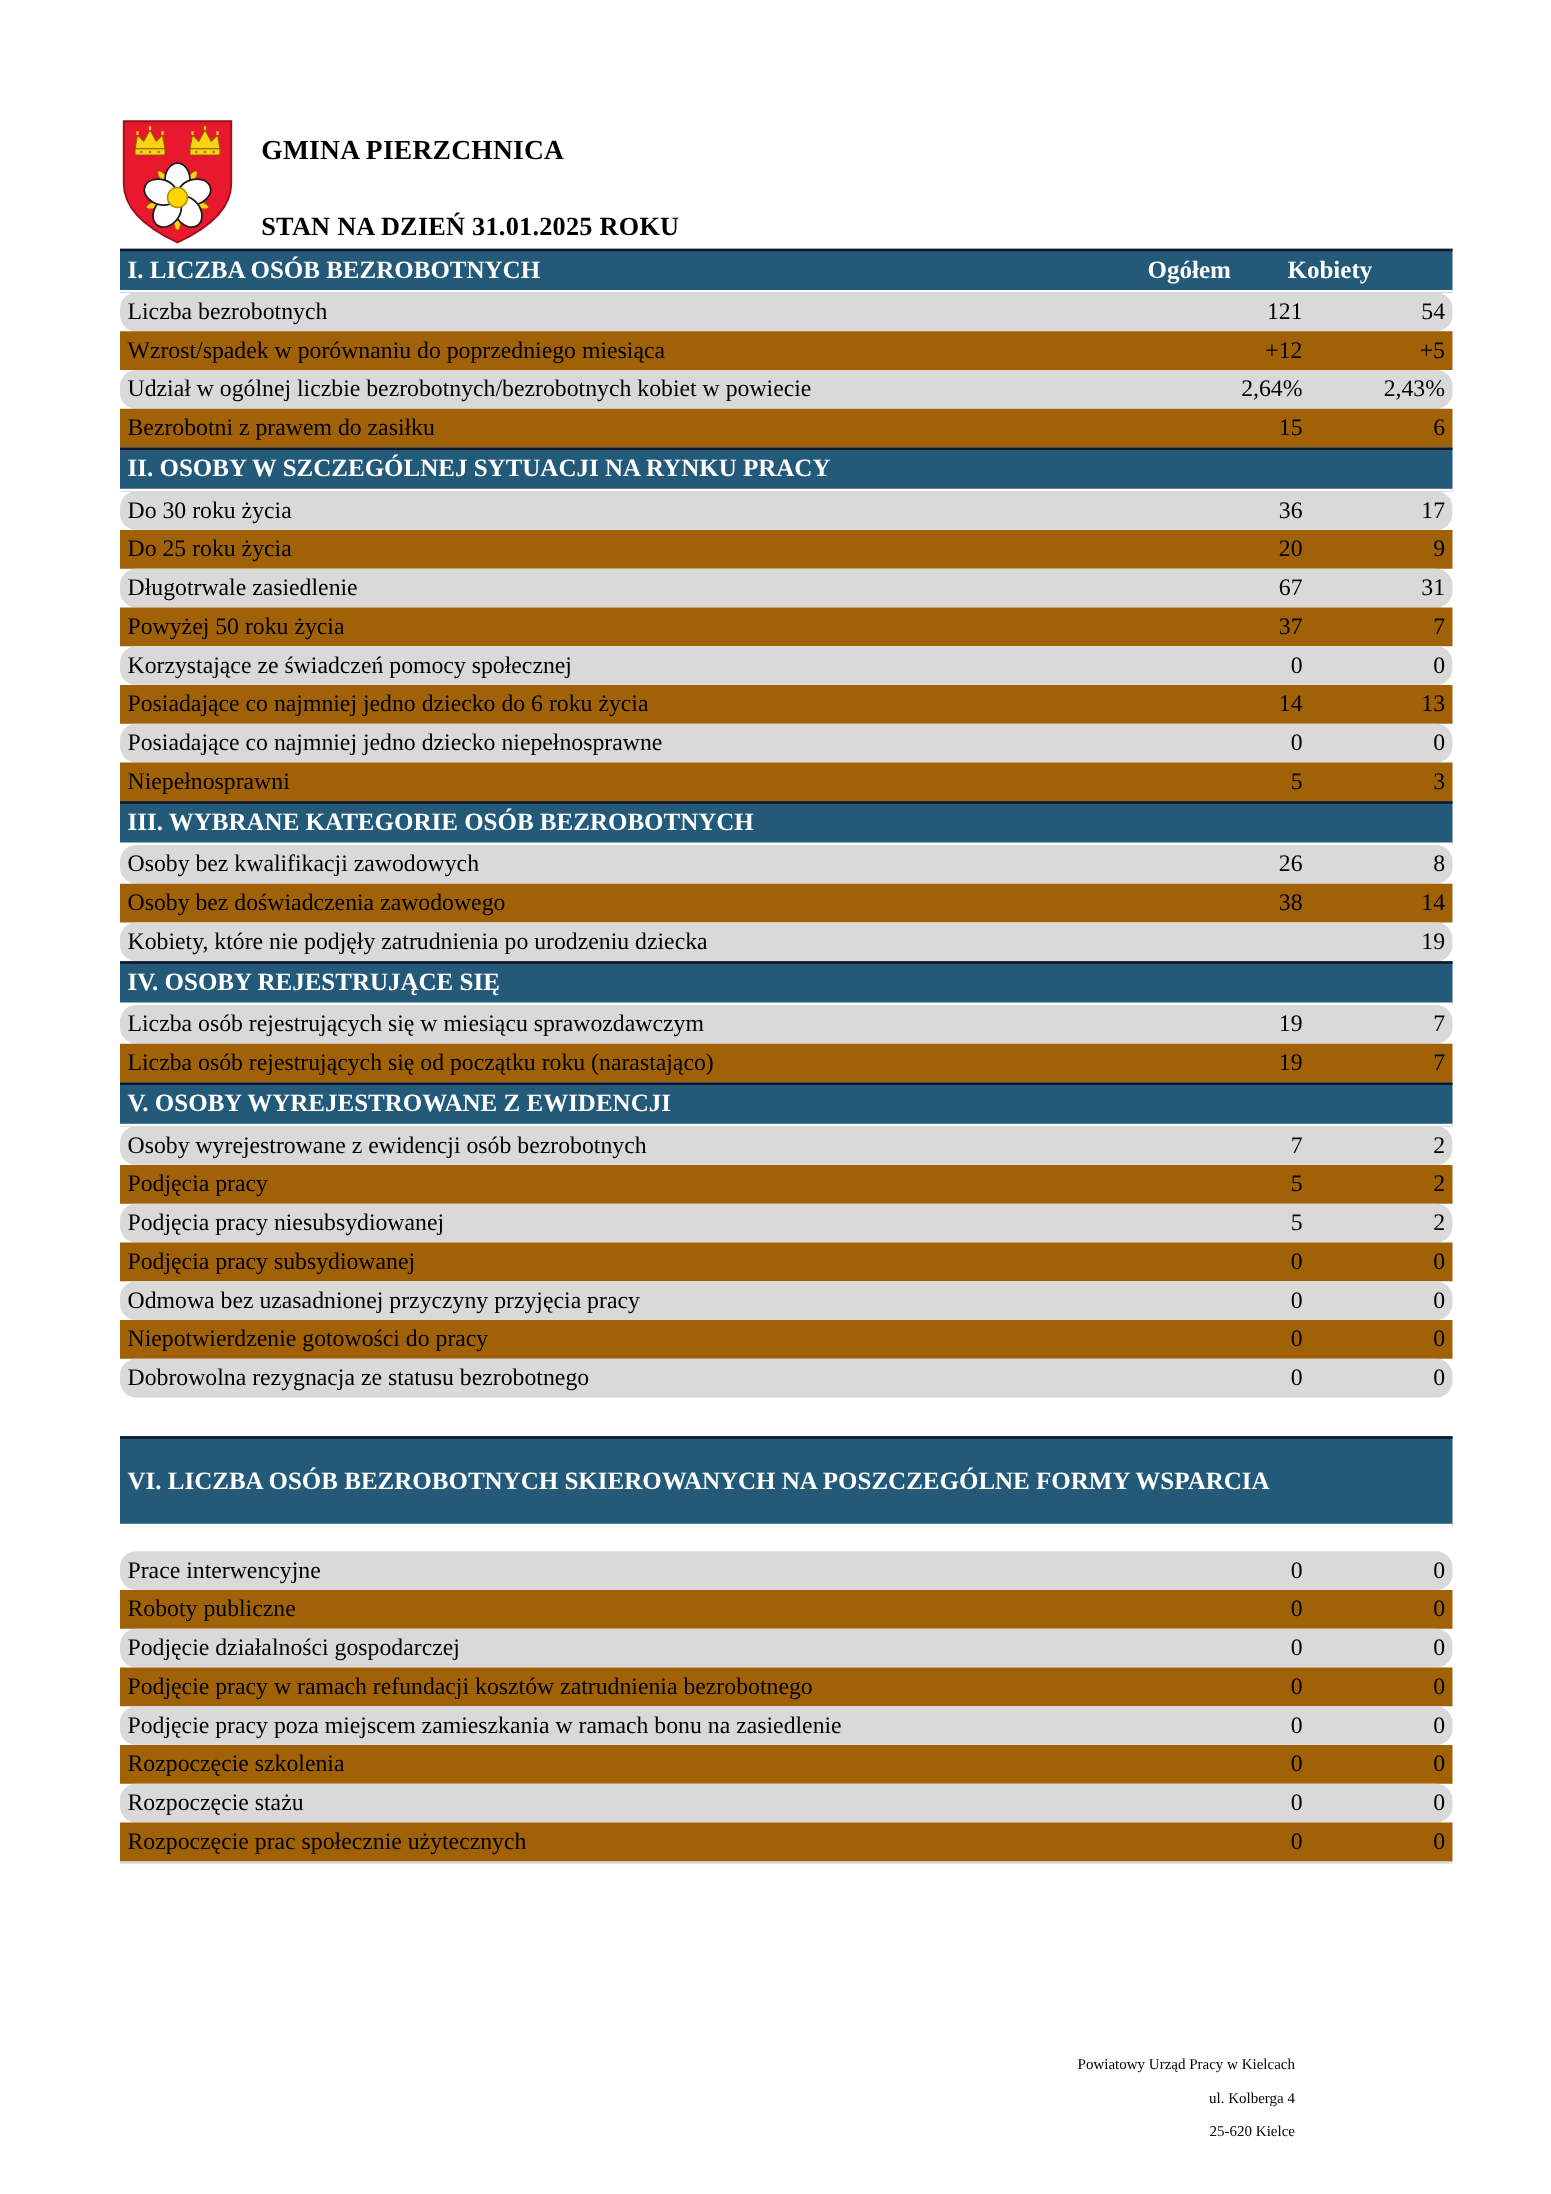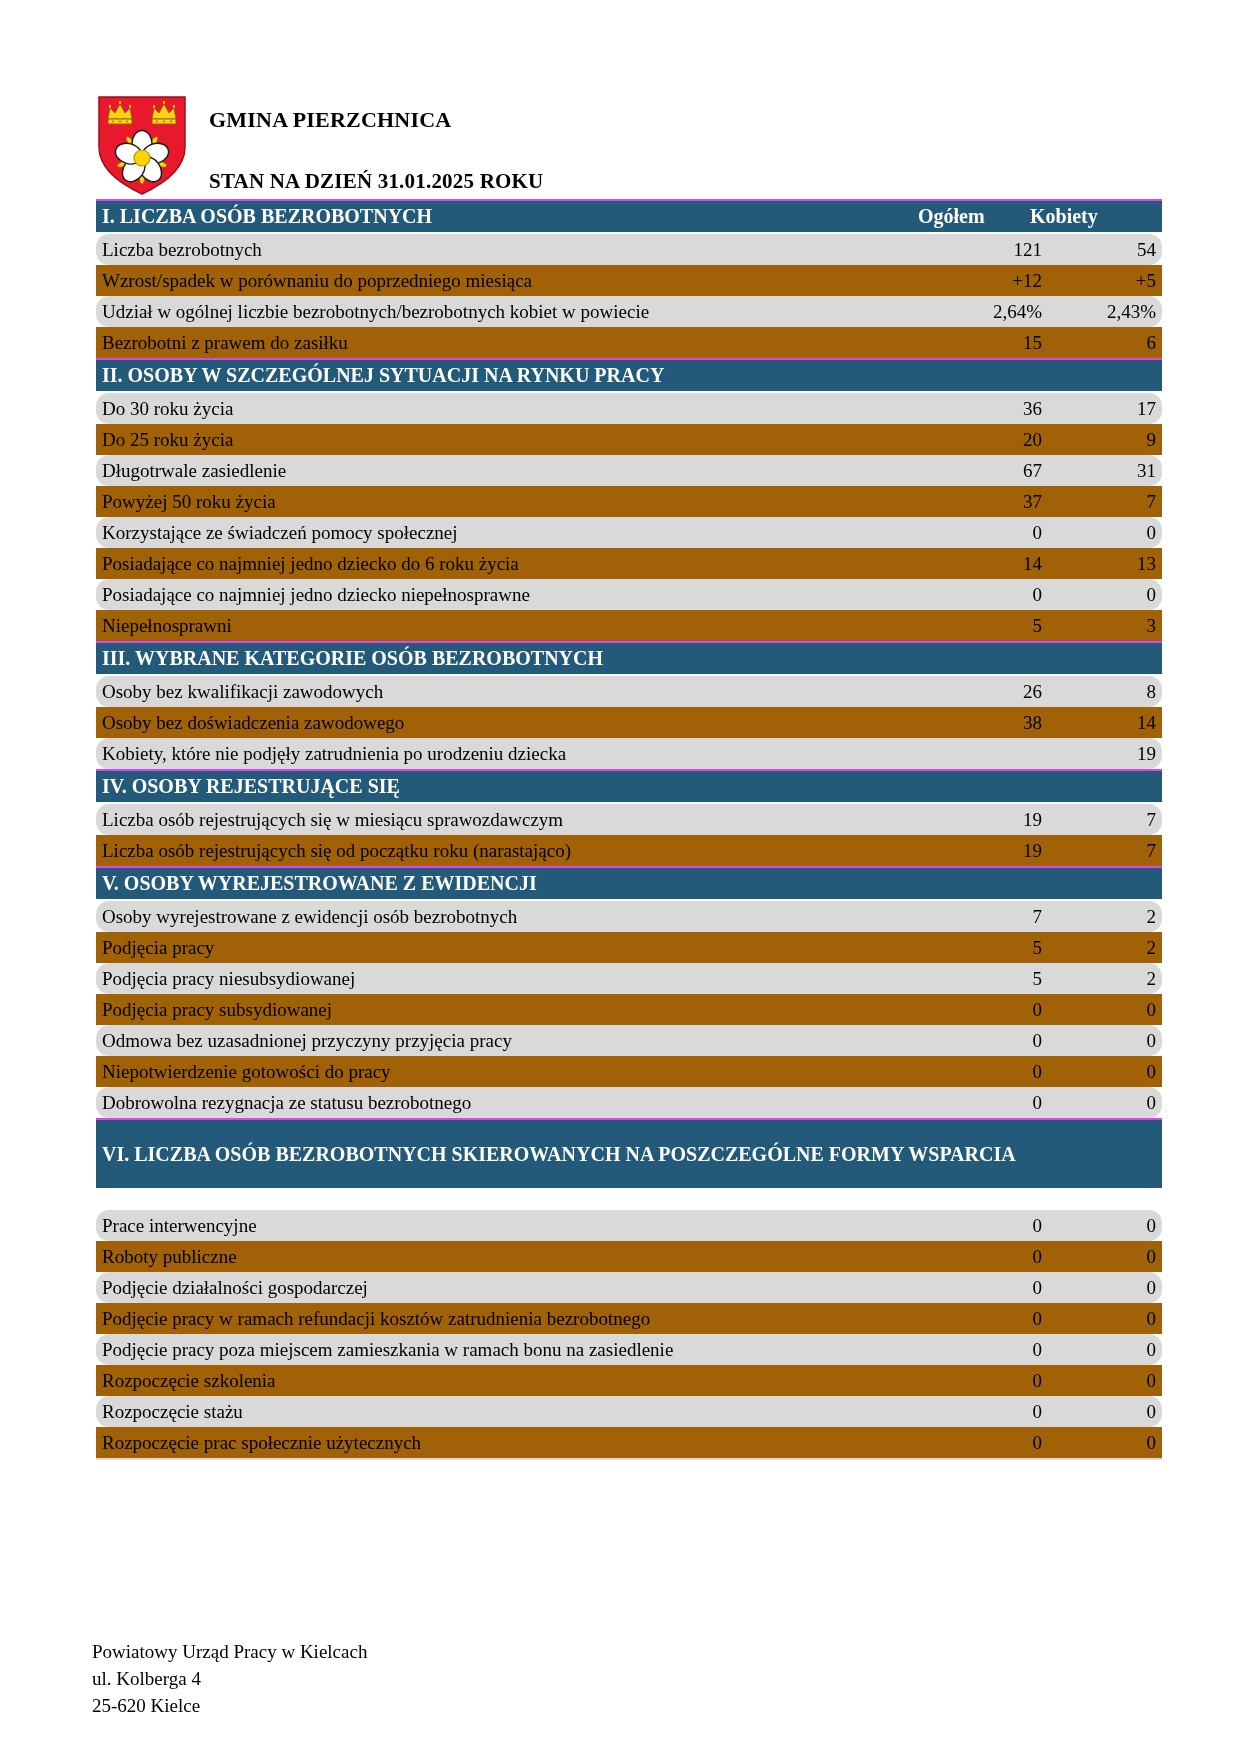--- a/index.html
+++ b/index.html
@@ -17,38 +17,38 @@
   .brand-text{display:flex;flex-direction:column;justify-content:space-between;
               padding:12px 0 2px 22px;}
   .brand-title{font-size:22px;font-weight:bold;letter-spacing:.2px;}
   .brand-subtitle{font-size:21px;font-weight:bold;letter-spacing:.2px;}
   
   .report-table{position:absolute;top:199px;left:96px;width:1066px;
                 border-bottom:2px solid #d9d9d9;}
   .section-hdr{
     background:#235979;color:#fff;font-weight:bold;font-size:20px;
     display:flex;align-items:center;height:31px;
-    border-top:2px solid #d946ef;border-bottom:2px solid #fff;
+    border-top:2px solid #0f172a;border-bottom:2px solid #fff;
     padding:0;
   }
-  .section-hdr.tall{height:68px;}
+  .section-hdr.tall{height:68px;margin-top:31px;}
   .hdr-title{flex:1 1 auto;padding-left:6px;white-space:nowrap;}
   .hdr-col{flex:0 0 auto;text-align:left;font-weight:bold;}
   .hdr-col.c1{width:106px;padding-right:6px;}
   .hdr-col.c2{width:108px;padding-right:24px;}
   .row{display:flex;align-items:center;height:31px;font-size:19px;background:#a16207;}
   .row.shade{background:#d9d9d9;border-radius:13px;}
   .cell-label{flex:1 1 auto;padding-left:6px;white-space:nowrap;overflow:hidden;}
   .cell-num{flex:0 0 auto;text-align:right;}
   .cell-num.c1{width:106px;padding-right:6px;}
   .cell-num.c2{width:108px;padding-right:6px;}
   .spacer{height:20px;background:#fff;}
   
-  .footer{position:absolute;top:1638px;left:92px;width:932px;text-align:left;
-          font-size:19px;line-height:27px;}
+  .footer{position:absolute;top:1638px;left:104px;width:932px;text-align:right;
+          font-size:12px;line-height:27px;}
 </style>
 </head>
 <body>
 
 <div class="page">
 
   <div class="brand">
     <svg class="brand-logo" viewBox="0 0 90 101">
 
       <path d="M2,2 H88 V52 Q88,79 45,99 Q2,79 2,52 Z" fill="#e8192c" stroke="#9b0f1e" stroke-width="1.5"></path>

